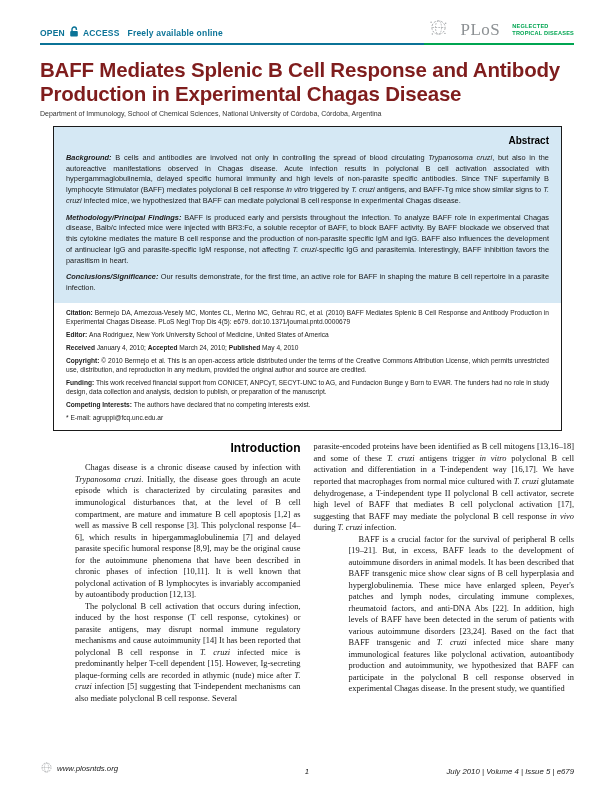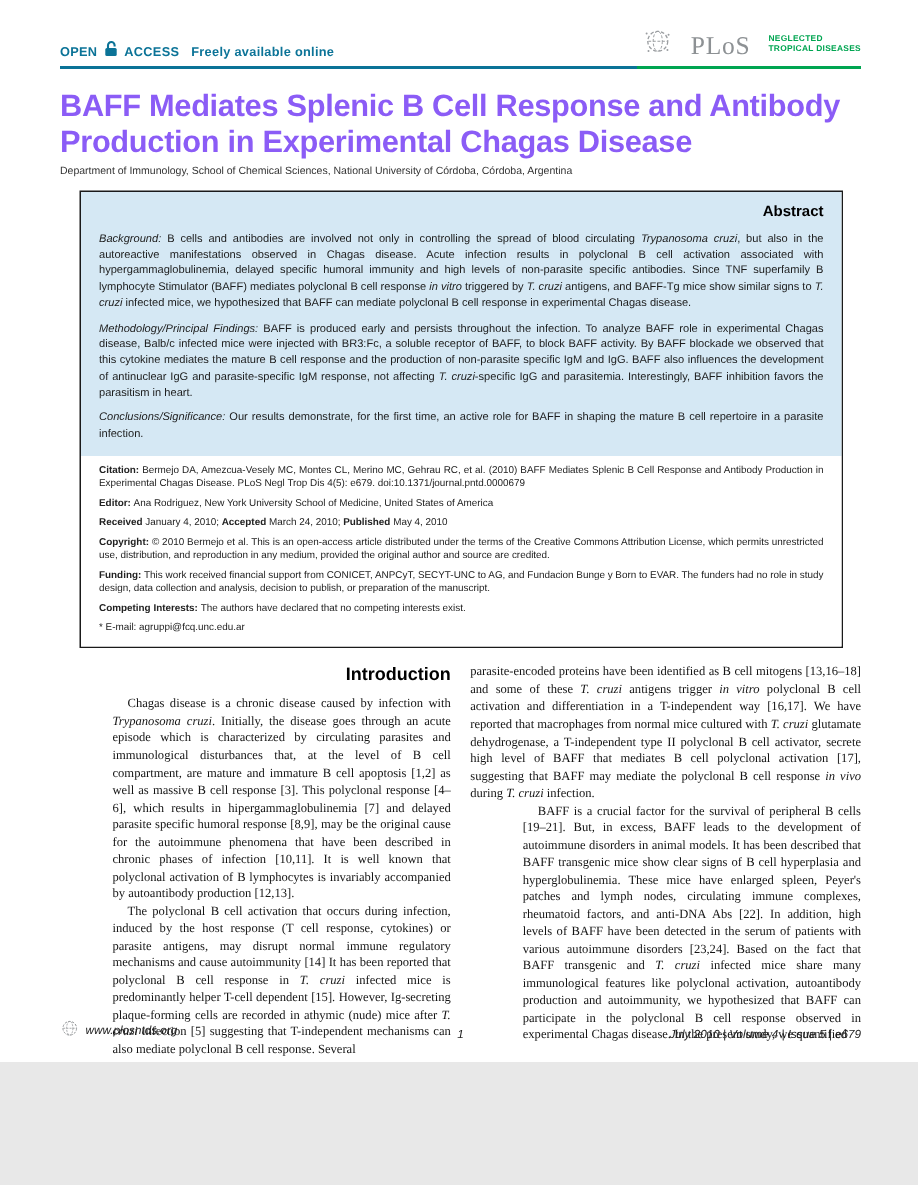--- a/index.html
+++ b/index.html
@@ -1,51 +1,51 @@
 <!DOCTYPE html>
 <html><head>
 <meta charset="utf-8">
 <style>
   html,body{margin:0;padding:0;background:#e8e8e8;}
   .page{
     position:relative;
-    width:612px;height:708px;
+    width:612px;height:790px;
     background:#ffffff;
     box-sizing:border-box;
     padding:18px 38px 0 40px;
     overflow:hidden;
     font-family:"Liberation Sans", sans-serif;
     color:#1b1b1b;
   }
   
   .header{display:flex;justify-content:space-between;align-items:flex-end;}
   .header-left{display:flex;align-items:center;gap:3px;font-weight:bold;font-size:8.5px;color:#0b7397;letter-spacing:.2px;padding-bottom:3px;}
   .header-left .lock{display:inline-block;margin:0 1px;}
   .header-left .freely{margin-left:5px;}
   .header-right{display:flex;align-items:center;gap:12px;padding-bottom:1px;}
   .plos-wordmark{font-family:"Liberation Serif", serif;font-size:17px;color:#8d9194;letter-spacing:.5px;line-height:1;}
   .journal-name{font-size:5.6px;font-weight:bold;color:#00a551;line-height:1.25;letter-spacing:.2px;}
   .header-rule{height:2px;margin-top:1px;
     background:linear-gradient(to right,#0b7397 0%,#0b7397 72%,#00a551 72%,#00a551 100%);}
   
-  .article-title{margin-top:13px;font-size:20.5px;font-weight:bold;color:#8b5cf6;line-height:1.17;letter-spacing:-.2px;}
+  .article-title{margin-top:13px;font-size:20.5px;font-weight:bold;color:#7f1d1d;line-height:1.17;letter-spacing:-.2px;}
   .authors{margin-top:9px;font-size:10px;font-weight:bold;line-height:1.4;color:#111;}
   .affiliation{margin-top:4px;font-size:7px;color:#333;}
   
   .abstract-box{margin:9px 12px 0 13px;border:1.5px solid #1a1a1a;}
   .abstract-section{background:#d5e8f4;padding:8px 12px 8px 12px;}
   .abstract-heading{font-size:10px;font-weight:bold;color:#000;margin:0 0 7px 0;text-align:right;}
   .abs-p{font-size:7.4px;line-height:1.45;text-align:justify;margin:0 0 6px 0;}
   .abs-p:last-child{margin-bottom:1px;}
   .metadata-section{background:#fff;padding:6px 12px 7px 12px;}
   .meta-p{font-size:6.6px;line-height:1.36;text-align:justify;margin:0 0 4.2px 0;color:#222;}
   .meta-p:last-child{margin-bottom:0;}
   .seg-b{font-weight:bold;}
   .seg-i{font-style:italic;}
-  .seg-bi{font-weight:normal;font-style:italic;}
+  .seg-bi{font-weight:bold;font-style:italic;}
   
   .columns{display:flex;gap:13px;margin-top:10px;}
   .col{flex:1 1 0;min-width:0;}
   .section-heading{font-size:12px;font-weight:bold;color:#000;margin:0 0 7px 0;text-align:right;}
   .body-p{font-family:"Liberation Serif", serif;font-size:8.4px;line-height:1.37;text-align:justify;margin:0;color:#141414;}
   .body-p.indent{text-indent:10px;margin-left:35px;}
   
   .footer{position:absolute;left:40px;right:38px;bottom:14px;display:flex;align-items:flex-end;font-size:7.8px;color:#222;font-style:italic;}
   .footer-left{flex:1;display:flex;align-items:center;gap:4px;}
   .footer-center{flex:0 0 auto;}

